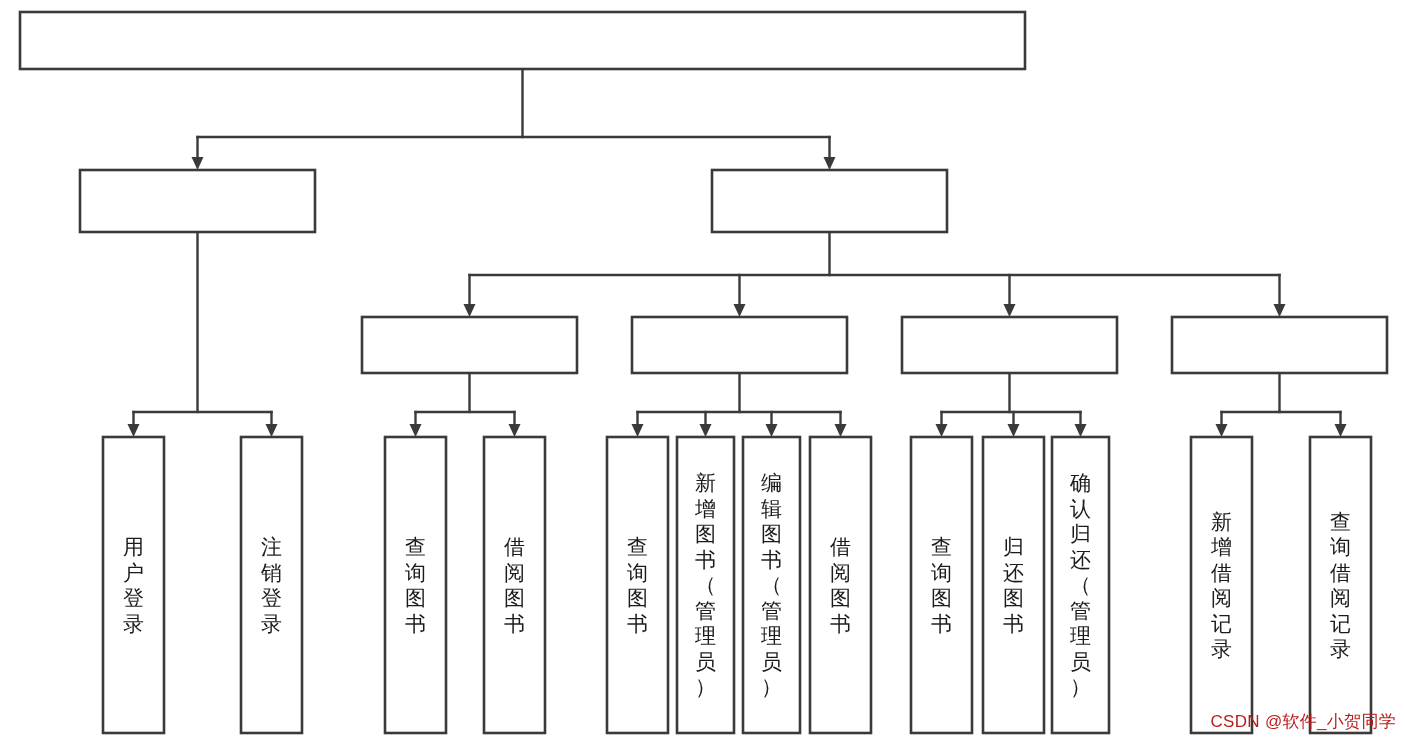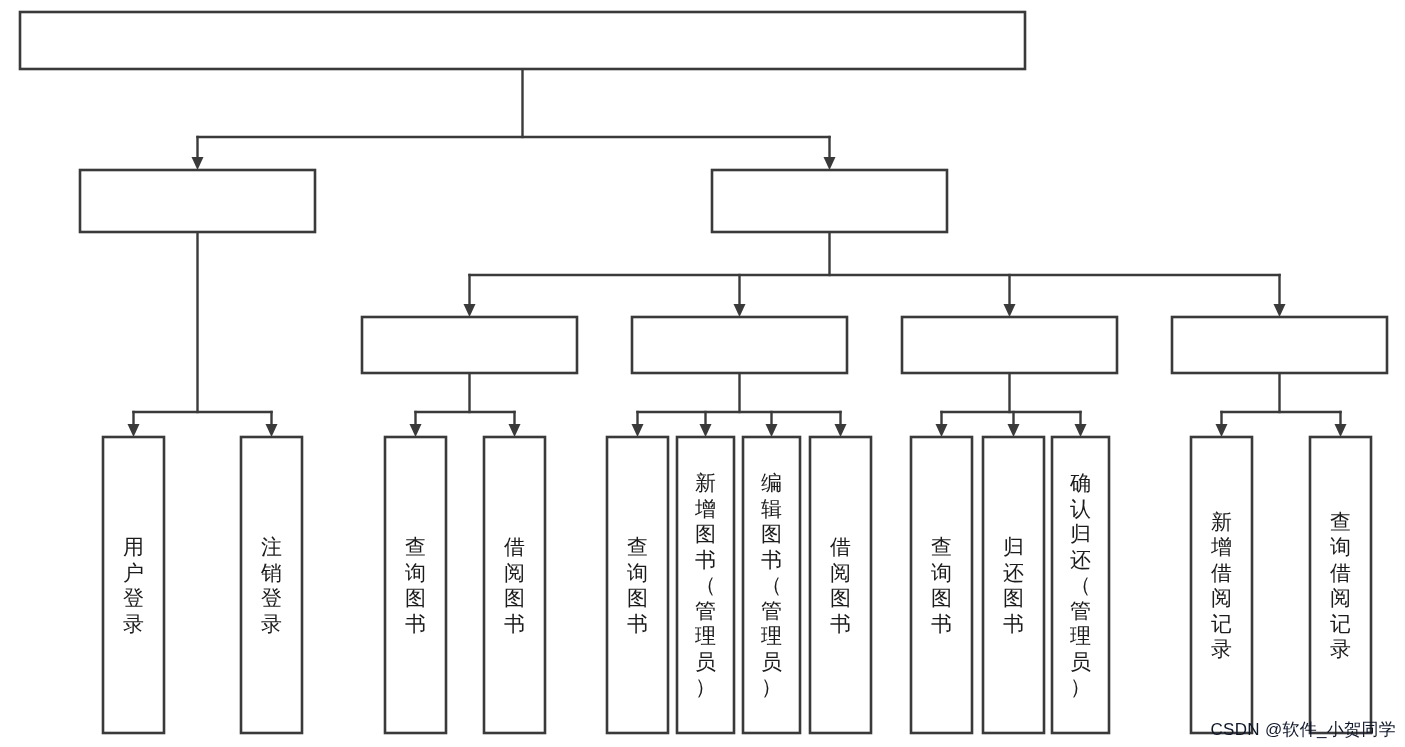--- a/index.html
+++ b/index.html
@@ -50,24 +50,24 @@
   }
   .node-label-v {
     font-family: "Liberation Sans", "DejaVu Sans", sans-serif;
     font-size: 21px;
     fill: #1b1b1b;
     text-anchor: middle;
   }
   .watermark {
     position: absolute;
     right: 9px;
-    bottom: 6px;
+    bottom: 14px;
     font-family: "Liberation Sans", "DejaVu Sans", sans-serif;
     font-size: 17px;
-    color: #0f172a;
+    color: #b91c1c;
     white-space: nowrap;
     letter-spacing: 0.3px;
     user-select: none;
   }
 </style>
 </head>
 <body>
 
 <div id="diagram-root">
 

